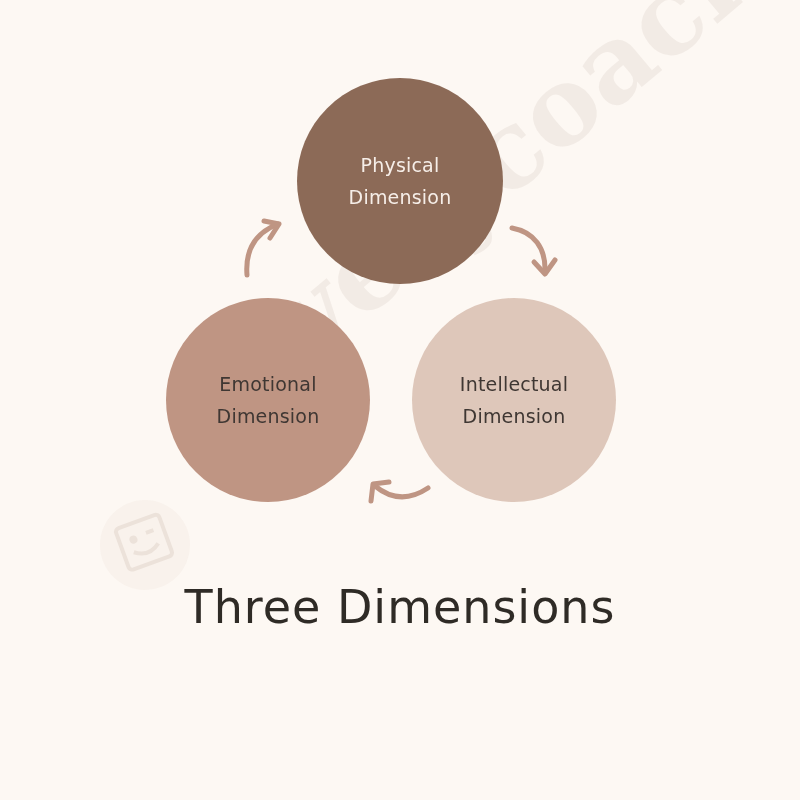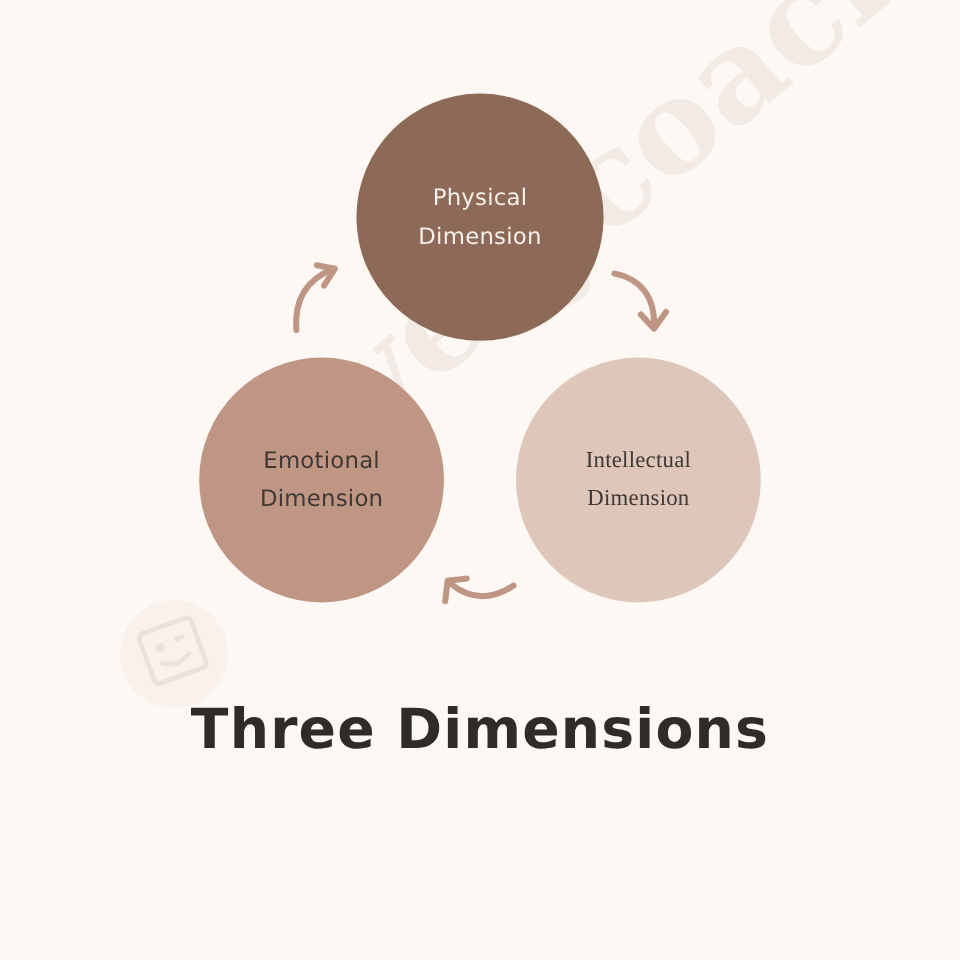--- a/index.html
+++ b/index.html
@@ -16,26 +16,26 @@
       display: flex; flex-direction: column;
       justify-content: center;
       text-align: center;
       font-family: "DejaVu Sans", sans-serif;
       font-size: 19px; line-height: 32px;
       letter-spacing: 0.2px;
     }
     .circle span { display: block; }
     .c-physical { left: 297px; top: 78px; width: 206px; height: 206px; }
     .c-emotional { left: 166px; top: 298px; width: 204px; height: 204px; }
-    .c-intellectual { left: 430px; top: 298px; width: 204px; height: 204px; font-family: Liberation Serif, serif; }
+    .c-intellectual { left: 412px; top: 298px; width: 204px; height: 204px; }
     .title {
       position: absolute; left: 0; width: 800px; top: 578px;
       text-align: center;
       font-family: "DejaVu Sans", sans-serif;
-      font-weight: 700;
+      font-weight: 400;
       font-size: 46px; line-height: 58px;
       letter-spacing: 1px;
     }
     .title span { display: block; }
     .wm-text {
       position: absolute; left: 195px; top: 330px;
       font-family: "DejaVu Serif", serif; font-weight: bold;
       font-size: 108px;
       color: rgba(205,190,180,0.22);
       transform: rotate(-40deg);

